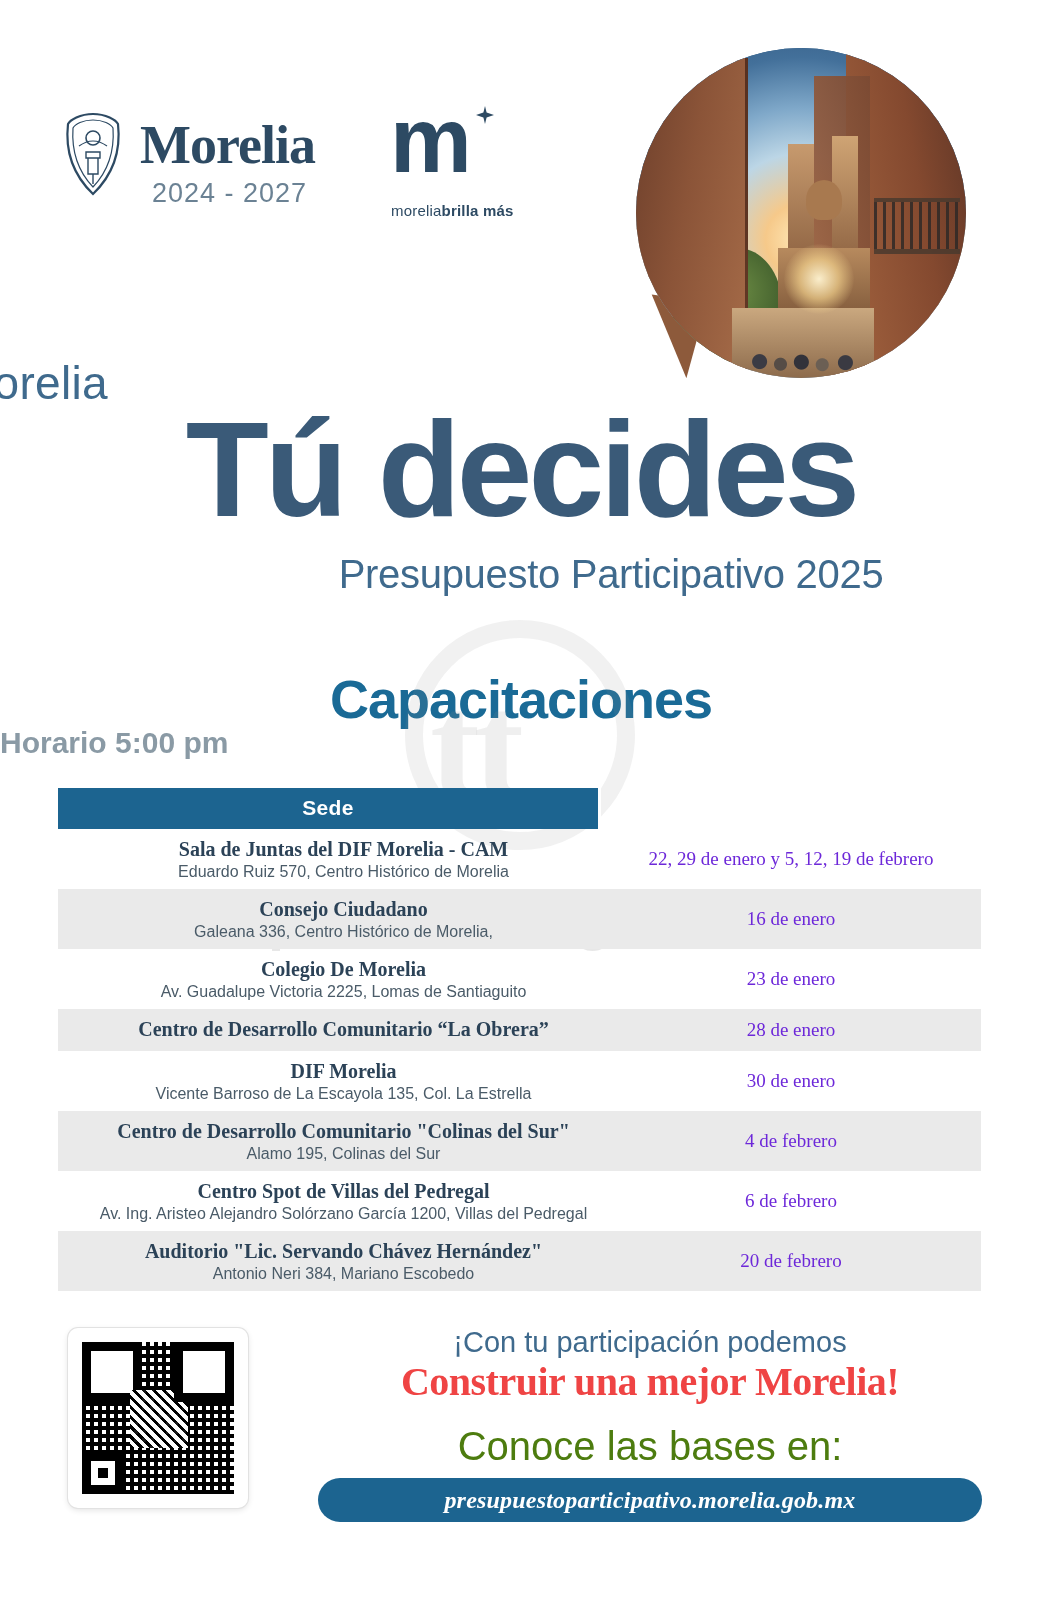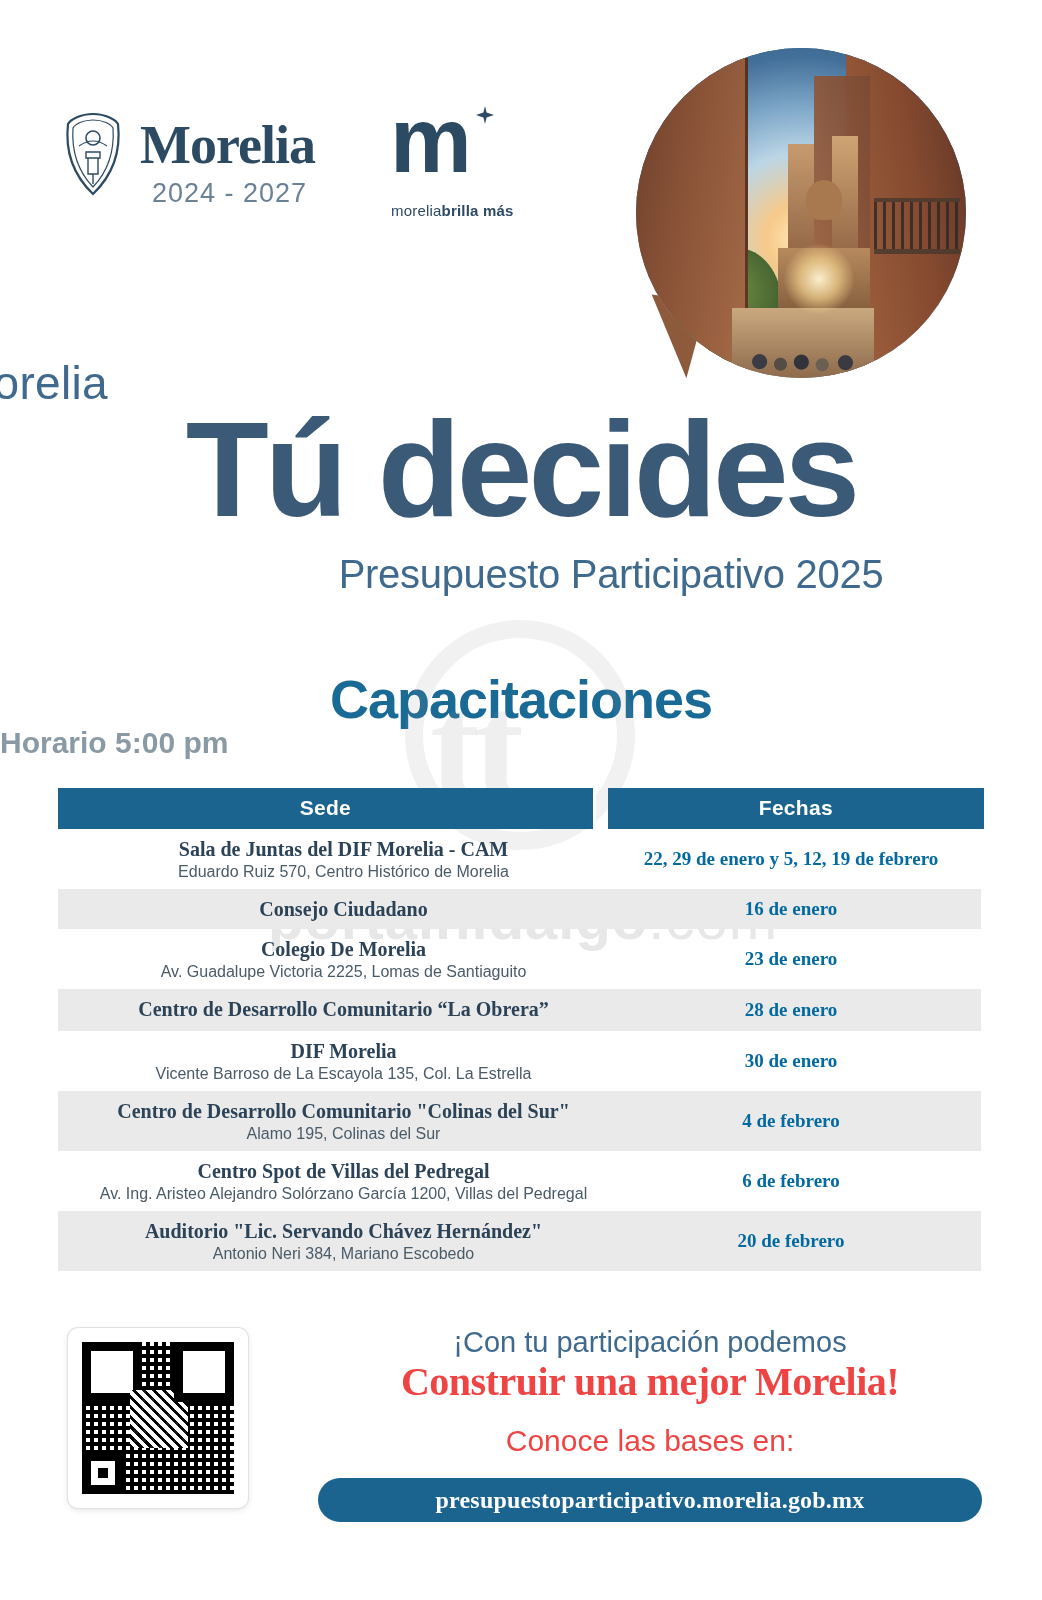--- a/index.html
+++ b/index.html
@@ -223,21 +223,21 @@
   }
   .t-head .c1 { width:543px; border-right:3px solid #ffffff; }
   .t-head .c2 { width:380px; }
 
   .t-row { display:flex; align-items:stretch; }
   .t-row .c1 { width:543px; padding:8px 0 8px 28px; }
   .t-row .c2 {
     width:380px;
     display:flex; align-items:center; justify-content:center;
     text-align:center;
-    font-size:19px; font-weight:700; color:#0369a1;
+    font-size:19px; font-weight:400; color:#6d28d9;
     font-family:"Liberation Serif", serif;
   }
   .t-row.alt .c1, .t-row.alt .c2 { background:#eaeaea; }
   .t-row .c1 { background:transparent;text-align:center; }
   .t-row.alt .c1 { background:#eaeaea; }
   .sede-name {
     font-size:20px; font-weight:700; color:#2b4257;
     font-family:"Liberation Serif", serif;
     line-height:1.2;
   }
@@ -291,32 +291,33 @@
     text-align:center; font-size:29px; color:#3f6a8d;
   }
   .f-line2 {
     position:absolute; left:300px; top:58px; width:700px;
     text-align:center; font-size:40px; font-weight:700; color:#ef4444;
     font-family:"Liberation Serif", serif;
     letter-spacing:-0.5px;
   }
   .f-line3 {
     position:absolute; left:300px; top:124px; width:700px;
-    text-align:center; font-size:30px; color:#ef4444;
+    text-align:center; font-size:40px; color:#4d7c0f;
   }
   .url-pill {
     position:absolute; left:318px; top:178px;
     width:664px; height:44px;
     background:#1c6490;
     border-radius:24px;
     color:#fff;
     display:flex; align-items:center; justify-content:center;
     font-size:24px; font-weight:700;
     font-family:"Liberation Serif", serif;
     letter-spacing:0.2px;
+    font-style:italic;
   }
 </style>
 </head>
 <body>
 
 <div class="header">
 
   <svg class="crest" viewBox="0 0 62 84">
     <path d="M31 2 C18 2 8 8 6 12 C4 30 6 58 31 82 C56 58 58 30 56 12 C54 8 44 2 31 2 Z" fill="none" stroke="#2d4a63" stroke-width="2.2"></path>
     <path d="M31 8 C21 8 13 12 11 16 C10 31 12 55 31 75 C50 55 52 31 51 16 C49 12 41 8 31 8 Z" fill="none" stroke="#2d4a63" stroke-width="1.2"></path>
@@ -374,34 +375,34 @@
 <div class="tu-decides">Tú decides</div>
 <div class="subtitle">
   <span class="subtitle-inner">Presupuesto Participativo 2025</span>
 </div>
 <div class="capacitaciones">Capacitaciones</div>
 <div class="horario">Horario 5:00 pm</div>
 
 <div class="table-wrap">
   <div class="t-head">
     <div class="c1">Sede</div>
-    <div class="c2">Fechas</div>
   </div>
 
   <div class="t-row">
     <div class="c1">
       <div class="sede-name">Sala de Juntas del DIF Morelia - CAM</div>
       <div class="sede-addr">Eduardo Ruiz 570, Centro Histórico de Morelia</div>
     </div>
     <div class="c2">22, 29 de enero y  5, 12, 19 de febrero</div>
   </div>
 
   <div class="t-row alt">
     <div class="c1">
       <div class="sede-name">Consejo Ciudadano</div>
+      <div class="sede-addr">Galeana 336, Centro Histórico de Morelia,</div>
     </div>
     <div class="c2">16 de enero</div>
   </div>
 
   <div class="t-row">
     <div class="c1">
       <div class="sede-name">Colegio De Morelia</div>
       <div class="sede-addr">Av. Guadalupe Victoria 2225, Lomas de Santiaguito</div>
     </div>
     <div class="c2">23 de enero</div>

